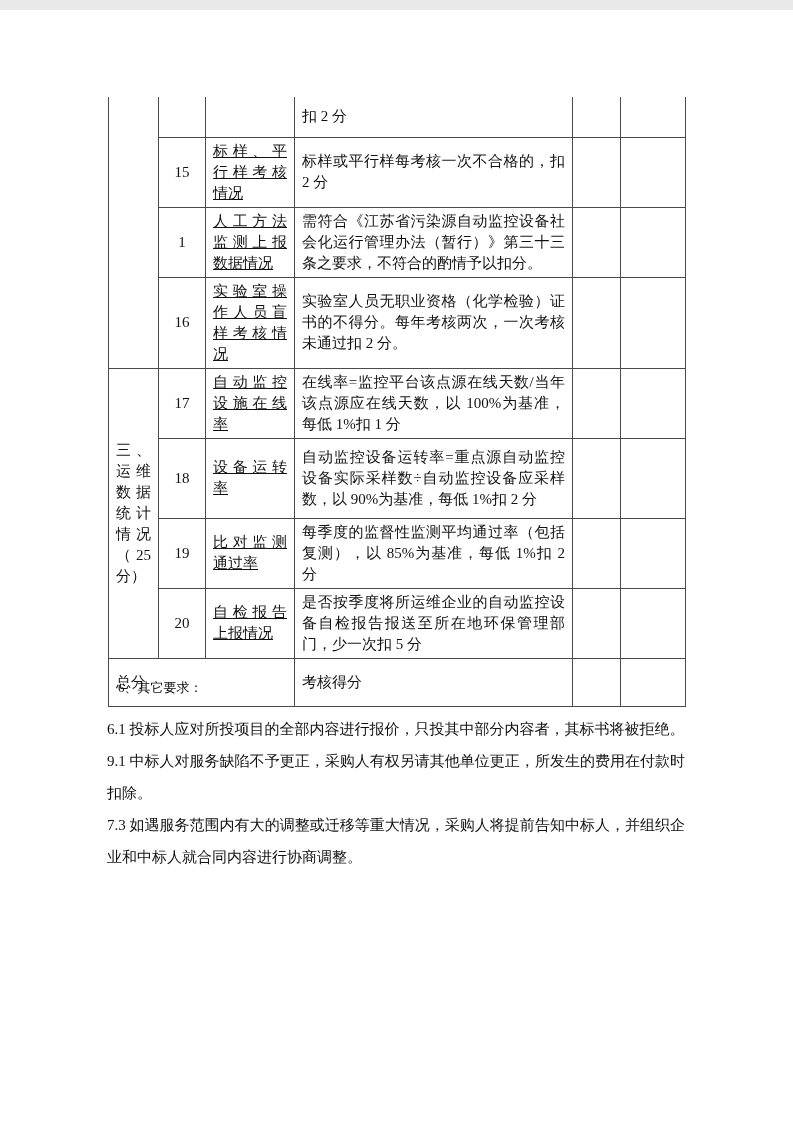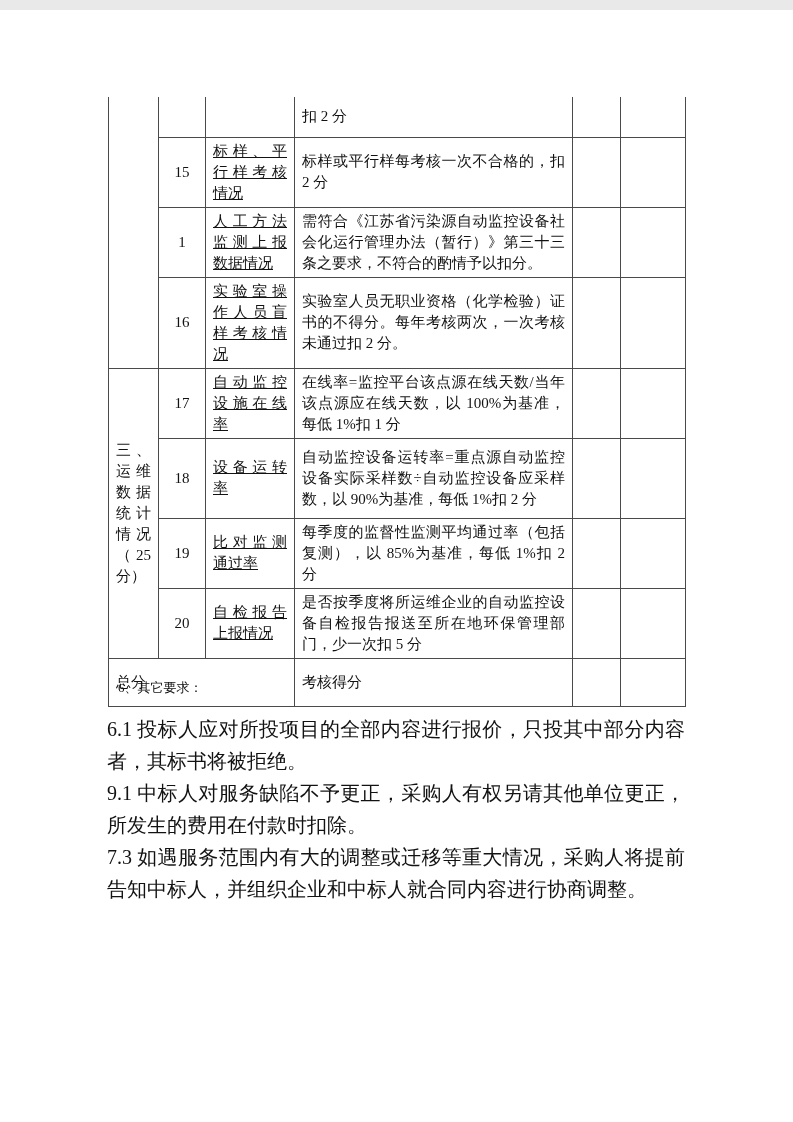--- a/index.html
+++ b/index.html
@@ -57,21 +57,21 @@
     width: 578px;
   }
   .section-heading {
     font-size: 13px;
     font-weight: normal;
     line-height: 24px;
     margin: 0 0 13px 11px;
   }
   .other-requirements p {
     margin: 0;
-    font-size: 20px;
+    font-size: 15px;
     line-height: 32px;
     text-align: justify;
     text-justify: inter-ideograph;
   }
 </style>
 </head>
 <body>
 
 <div class="page">
 

